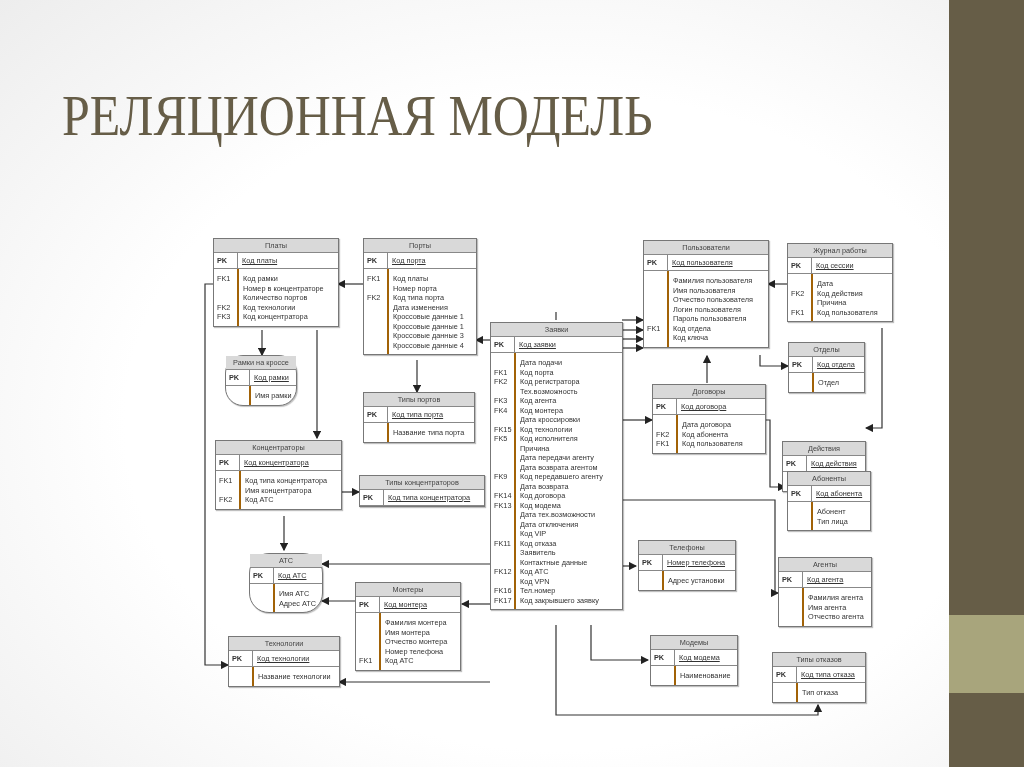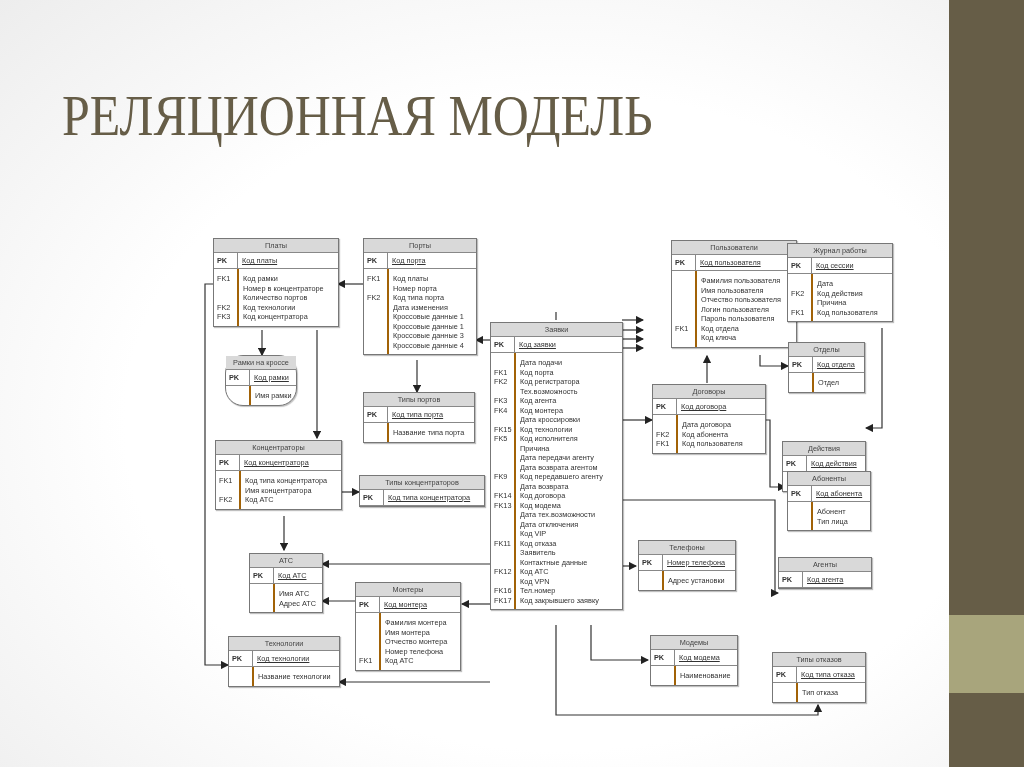--- a/index.html
+++ b/index.html
@@ -197,21 +197,21 @@
         </div>
       </div>
     </div>
   <div class="ent" style="left:359px;top:475px;width:124px;">
       <div class="hd">Типы концентраторов</div>
       <div class="pk">
         <span class="k">PK</span>
         <span class="v">Код типа концентратора</span>
       </div>
     </div>
-  <div class="ent" style="left:249px;top:553px;width:72px;">
+  <div class="ent" style="left:249px;top:553px;width:72px;border-radius:20px;">
       <div class="hd">АТС</div>
       <div class="pk">
         <span class="k">PK</span>
         <span class="v">Код АТС</span>
       </div>
       <div class="bd">
         <div class="kc">
           <div class="ln"></div>
           <div class="ln"></div>
         </div>
@@ -317,21 +317,21 @@
           <div class="ln">Код отказа</div>
           <div class="ln">Заявитель</div>
           <div class="ln">Контактные данные</div>
           <div class="ln">Код АТС</div>
           <div class="ln">Код VPN</div>
           <div class="ln">Тел.номер</div>
           <div class="ln">Код закрывшего заявку</div>
         </div>
       </div>
     </div>
-  <div class="ent" style="left:643px;top:240px;width:124px;margin-left:28px;">
+  <div class="ent" style="left:643px;top:240px;width:124px;">
       <div class="hd">Пользователи</div>
       <div class="pk">
         <span class="k">PK</span>
         <span class="v">Код пользователя</span>
       </div>
       <div class="bd">
         <div class="kc">
           <div class="ln"></div>
           <div class="ln"></div>
           <div class="ln"></div>
@@ -452,20 +452,32 @@
           <div class="ln">Адрес установки</div>
         </div>
       </div>
     </div>
   <div class="ent" style="left:778px;top:557px;width:92px;">
       <div class="hd">Агенты</div>
       <div class="pk">
         <span class="k">PK</span>
         <span class="v">Код агента</span>
       </div>
+      <div class="bd">
+        <div class="kc">
+          <div class="ln"></div>
+          <div class="ln"></div>
+          <div class="ln"></div>
+        </div>
+        <div class="vc">
+          <div class="ln">Фамилия агента</div>
+          <div class="ln">Имя агента</div>
+          <div class="ln">Отчество агента</div>
+        </div>
+      </div>
     </div>
   <div class="ent" style="left:650px;top:635px;width:86px;">
       <div class="hd">Модемы</div>
       <div class="pk">
         <span class="k">PK</span>
         <span class="v">Код модема</span>
       </div>
       <div class="bd">
         <div class="kc">
           <div class="ln"></div>

